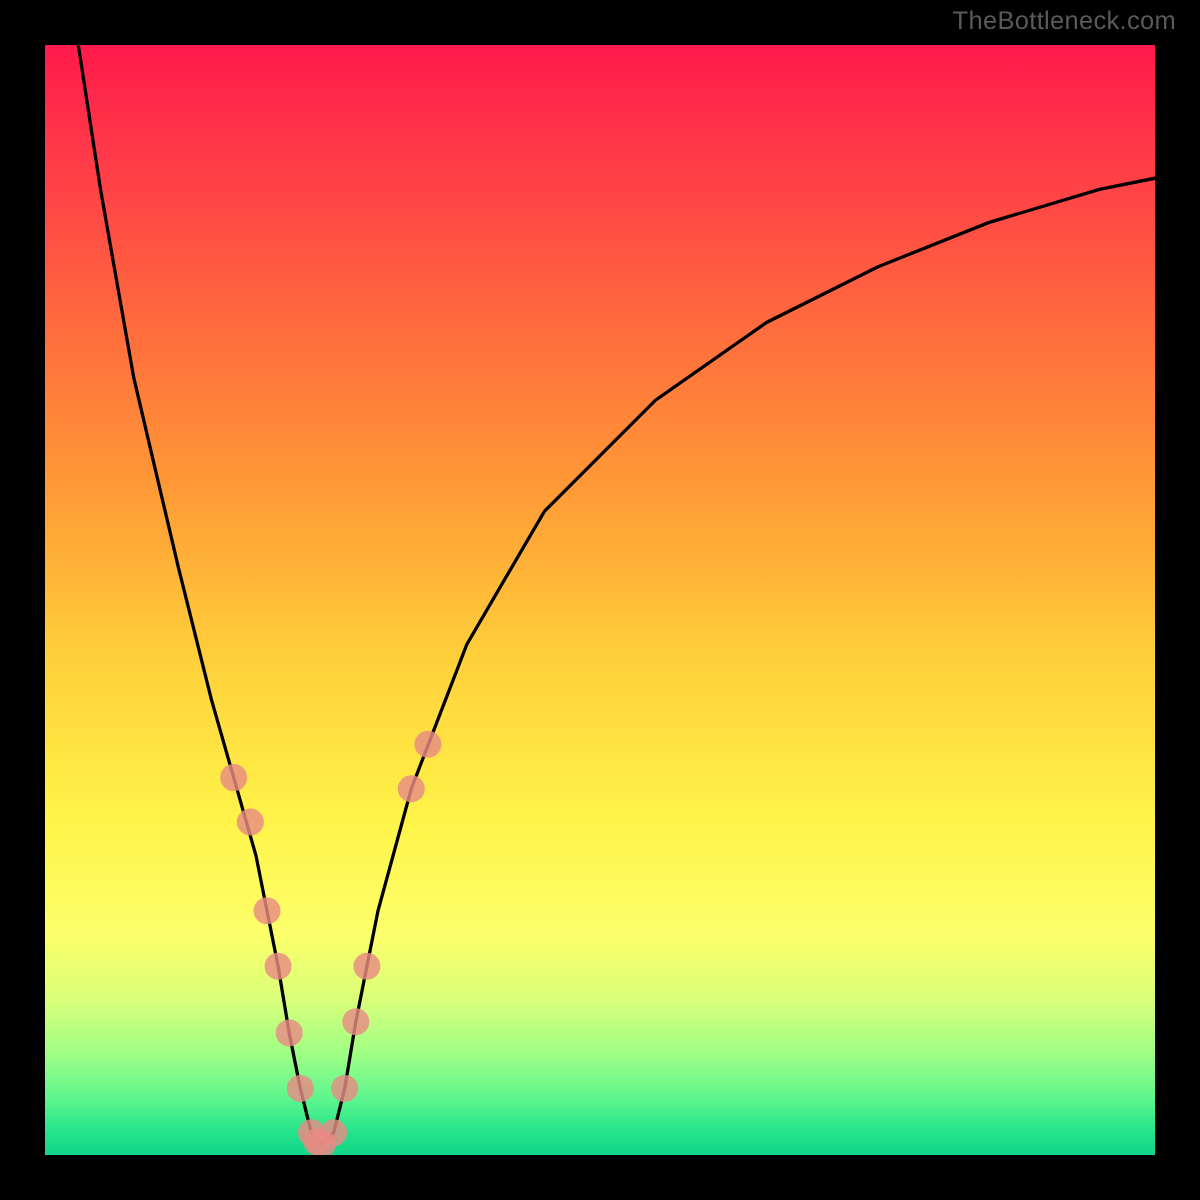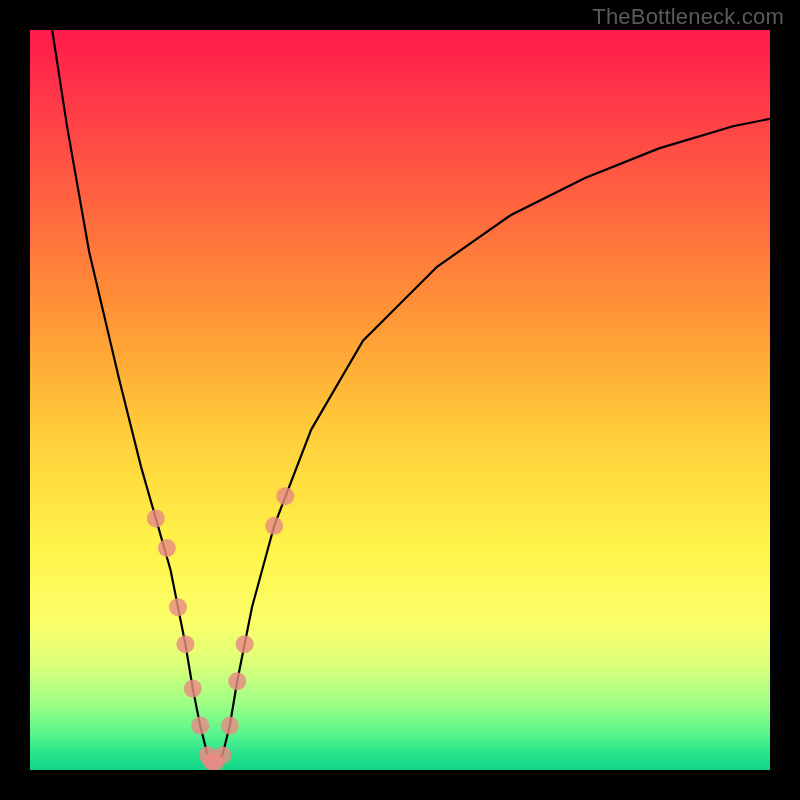--- a/index.html
+++ b/index.html
@@ -38,21 +38,21 @@
       #5cf58e 95%,
       #24e38b 98%,
       #11d487 100%
     );
   }
   .watermark {
     position: absolute;
     top: 4px;
     right: 16px;
     color: #6a6a6a;
-    font-size: 22px;
+    font-size: 17px;
     letter-spacing: 0.2px;
     opacity: 0.85;
     user-select: none;
   }
   svg.overlay {
     position: absolute;
     left: 0;
     top: 0;
     width: 740px;
     height: 740px;

